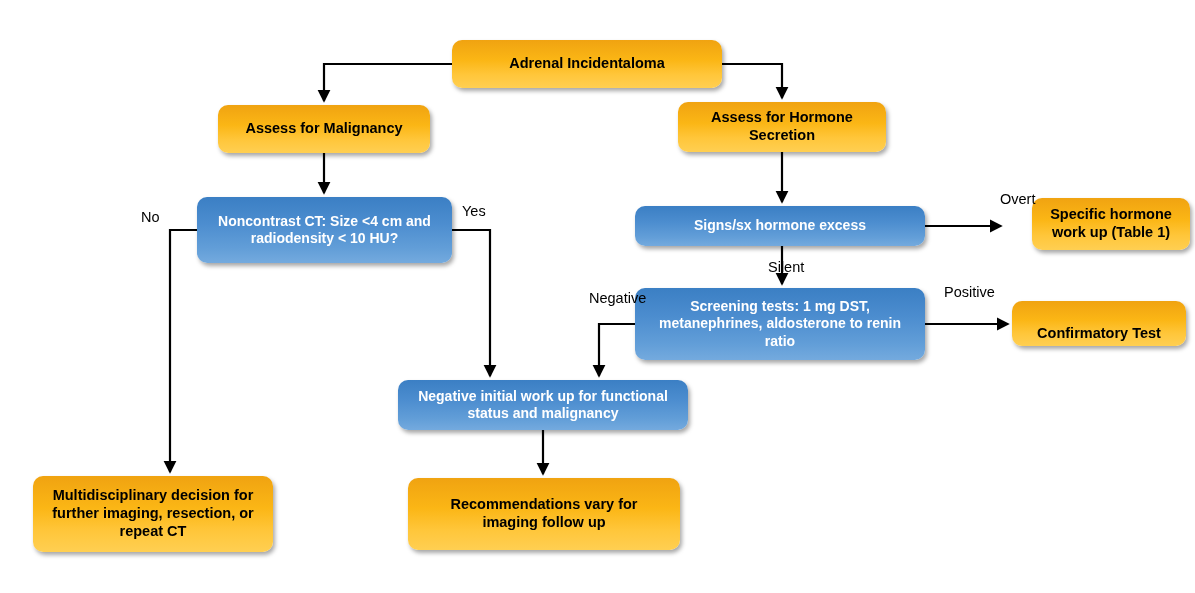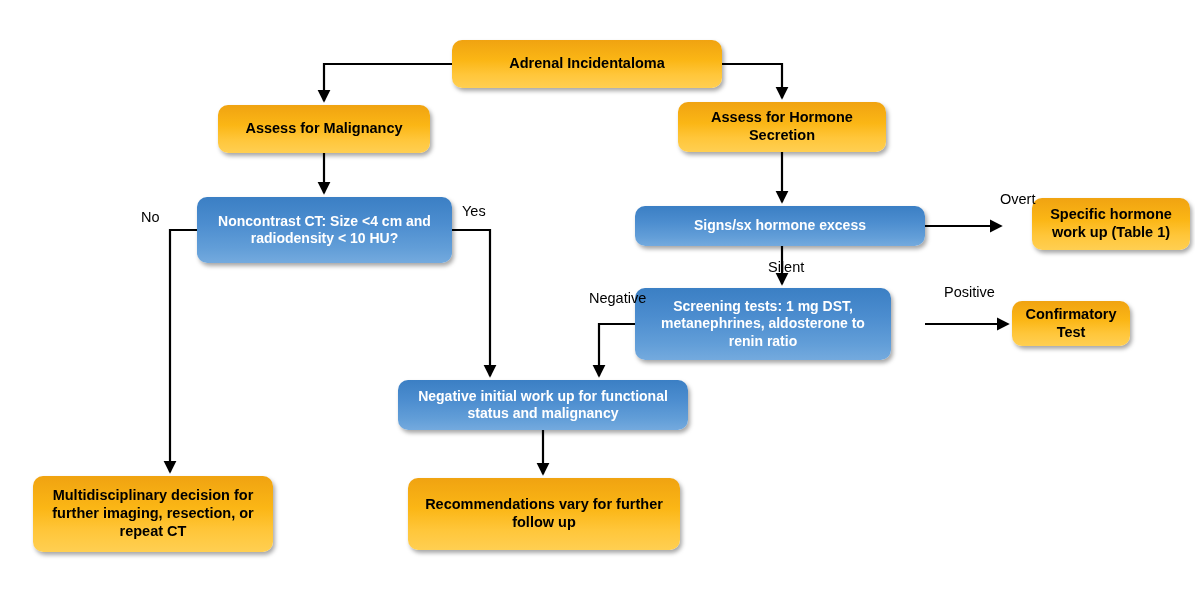--- a/index.html
+++ b/index.html
@@ -99,38 +99,38 @@
   </div>
 
   <div class="node node-blue" style="left:635px; top:206px; width:290px; height:40px;">
     <span>Signs/sx hormone excess</span>
   </div>
 
   <div class="node node-orange" style="left:1005px; top:198px; width:158px; height:52px;margin-left:27px;">
     <span>Specific hormone work up (Table 1)</span>
   </div>
 
-  <div class="node node-blue" style="left:635px; top:288px; width:256px; height:72px;">
+  <div class="node node-blue" style="left:635px; top:288px; width:290px; height:72px;">
     <span>Screening tests: 1 mg DST, metanephrines, aldosterone to renin ratio</span>
   </div>
 
-  <div class="node node-orange" style="left:1012px; top:301px; width:118px; height:45px;">
+  <div class="node node-orange" style="left:1012px; top:301px; width:174px; height:45px;align-items:flex-end;">
     <span>Confirmatory Test</span>
   </div>
 
   <div class="node node-blue" style="left:398px; top:380px; width:290px; height:50px;">
     <span>Negative initial work up for functional status and malignancy</span>
   </div>
 
   <div class="node node-orange" style="left:33px; top:476px; width:240px; height:76px;">
     <span>Multidisciplinary decision for further imaging, resection, or repeat CT</span>
   </div>
 
   <div class="node node-orange" style="left:408px; top:478px; width:272px; height:72px;">
-    <span>Recommendations vary for further follow up</span>
+    <span>Recommendations vary for imaging follow up</span>
   </div>
 
   <div class="edge-label" style="left:141px; top:209px;"><span>No</span></div>
 
   <div class="edge-label" style="left:462px; top:203px;"><span>Yes</span></div>
 
   <div class="edge-label" style="left:1000px; top:191px;"><span>Overt</span></div>
 
   <div class="edge-label" style="left:768px; top:259px;"><span>Silent</span></div>
 

